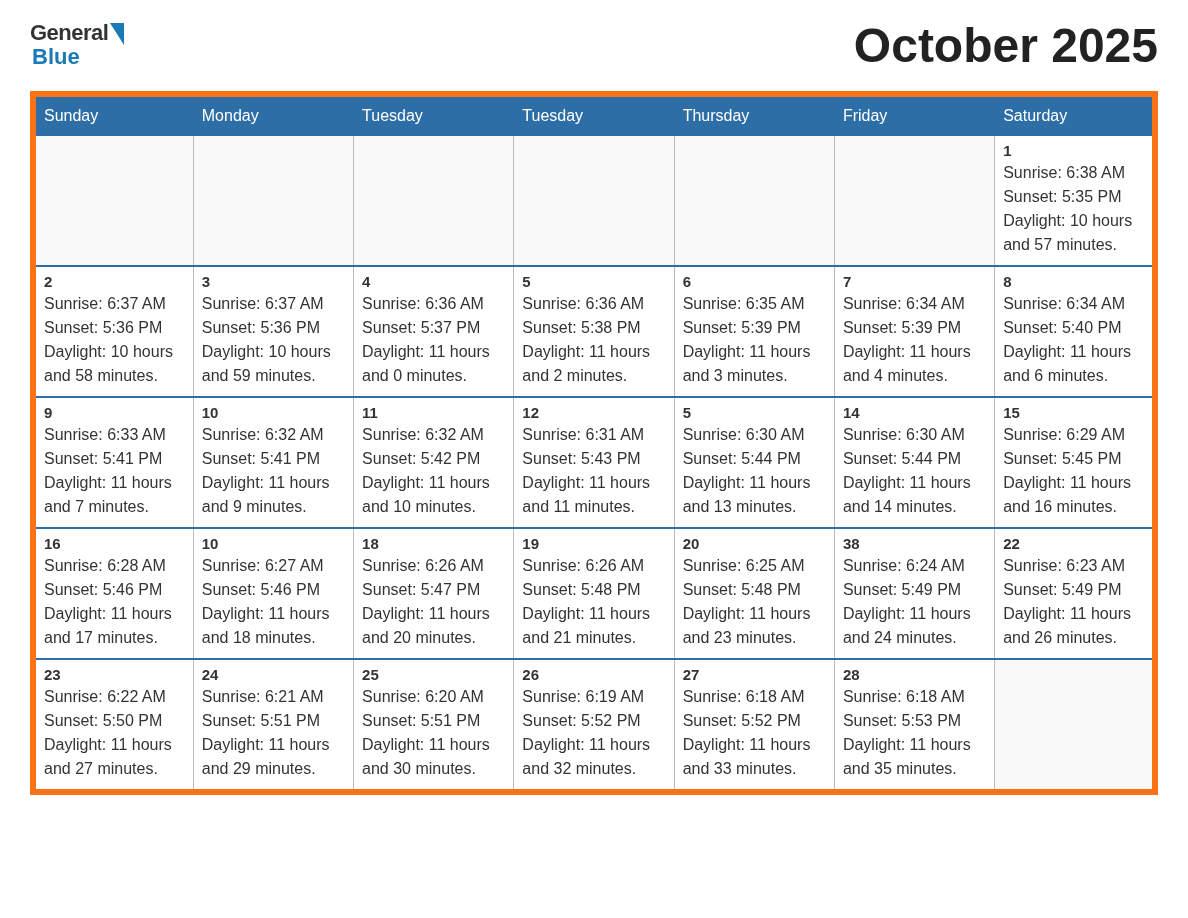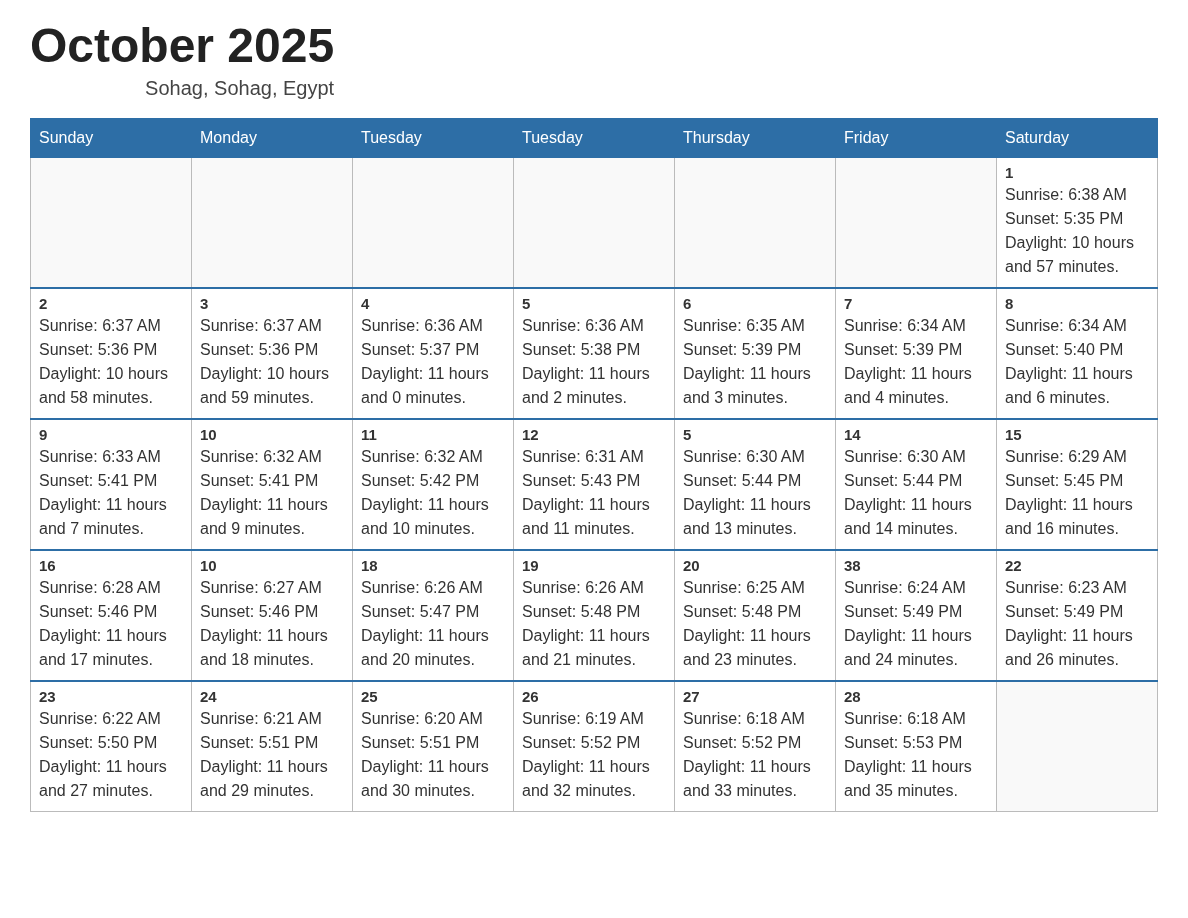--- a/index.html
+++ b/index.html
@@ -56,21 +56,21 @@
       line-height: 1.1;
     }
     .subtitle {
       font-size: 20px;
       color: #444;
       margin-top: 4px;
     }
     .calendar {
       width: 100%;
       border-collapse: collapse;
-      border: 1px solid #f97316;
+      border: 6px solid #f97316;
     }
     .calendar th {
       background-color: #2d6ea6;
       color: #fff;
       font-size: 16px;
       font-weight: normal;
       padding: 10px 8px;
       text-align: left;
       border: 1px solid #2d6ea6;
     }
@@ -99,23 +99,29 @@
       background: #f9f9f9;
     }
     .row-separator td {
       border-top: 2px solid #2d6ea6;
     }
   </style>
 </head>
 <body>
 
 <div class="header">
+  <div class="logo">
+    <div class="logo-top">
+      <span class="logo-general">General</span>
+      <div class="logo-arrow"></div>
+    </div>
+    <span class="logo-blue">Blue</span>
+  </div>
   <div class="title-area">
     <div class="month-title">October 2025</div>
-    <div class="subtitle">Sohag, Sohag, Egypt</div>
   </div>
 </div>
 
 <table class="calendar">
   <thead>
     <tr>
     <th>Sunday</th>
         <th>Monday</th>
         <th>Tuesday</th>
         <th>Tuesday</th>

